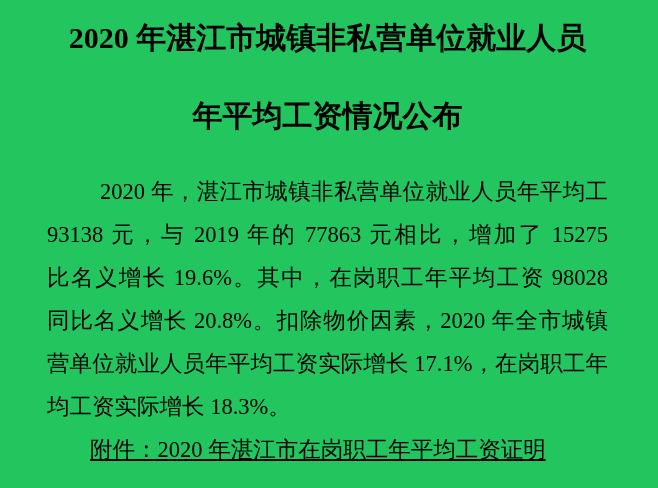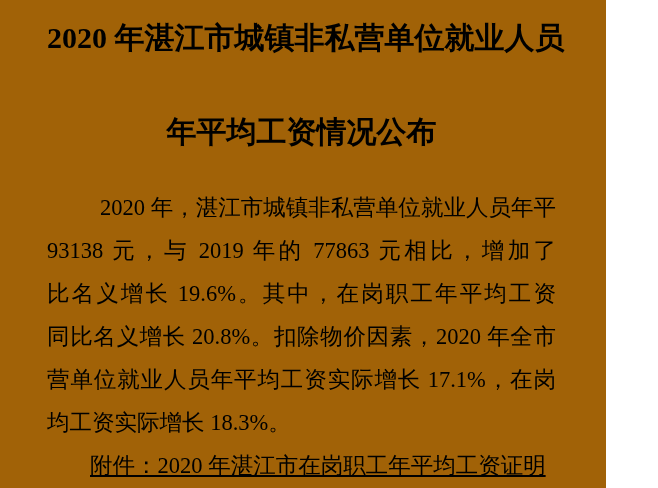--- a/index.html
+++ b/index.html
@@ -9,35 +9,35 @@
   }
   body {
     width: 658px;
     height: 488px;
     overflow: hidden;
     color: #000000;
     font-family: "Liberation Serif", "DejaVu Serif", serif;
   }
   .doc {
     box-sizing: border-box;
-    width: 606px;
+    width: 658px;
     height: 488px;
     padding: 20px 50px 0 47px;
-    background: #a16207;
+    background: #22c55e;
   }
   .title-line {
     margin: 0;
     font-size: 30px;
     font-weight: bold;
     text-align: center;
     line-height: 36px;
     white-space: nowrap;
   }
   .title-line.second {
-    margin-top: 58px;
+    margin-top: 42px;
   }
   .body-text {
     margin-top: 36px;
     font-size: 22.5px;
   }
   .para-line {
     height: 43px;
     line-height: 43px;
     text-align: justify;
     text-align-last: justify;

